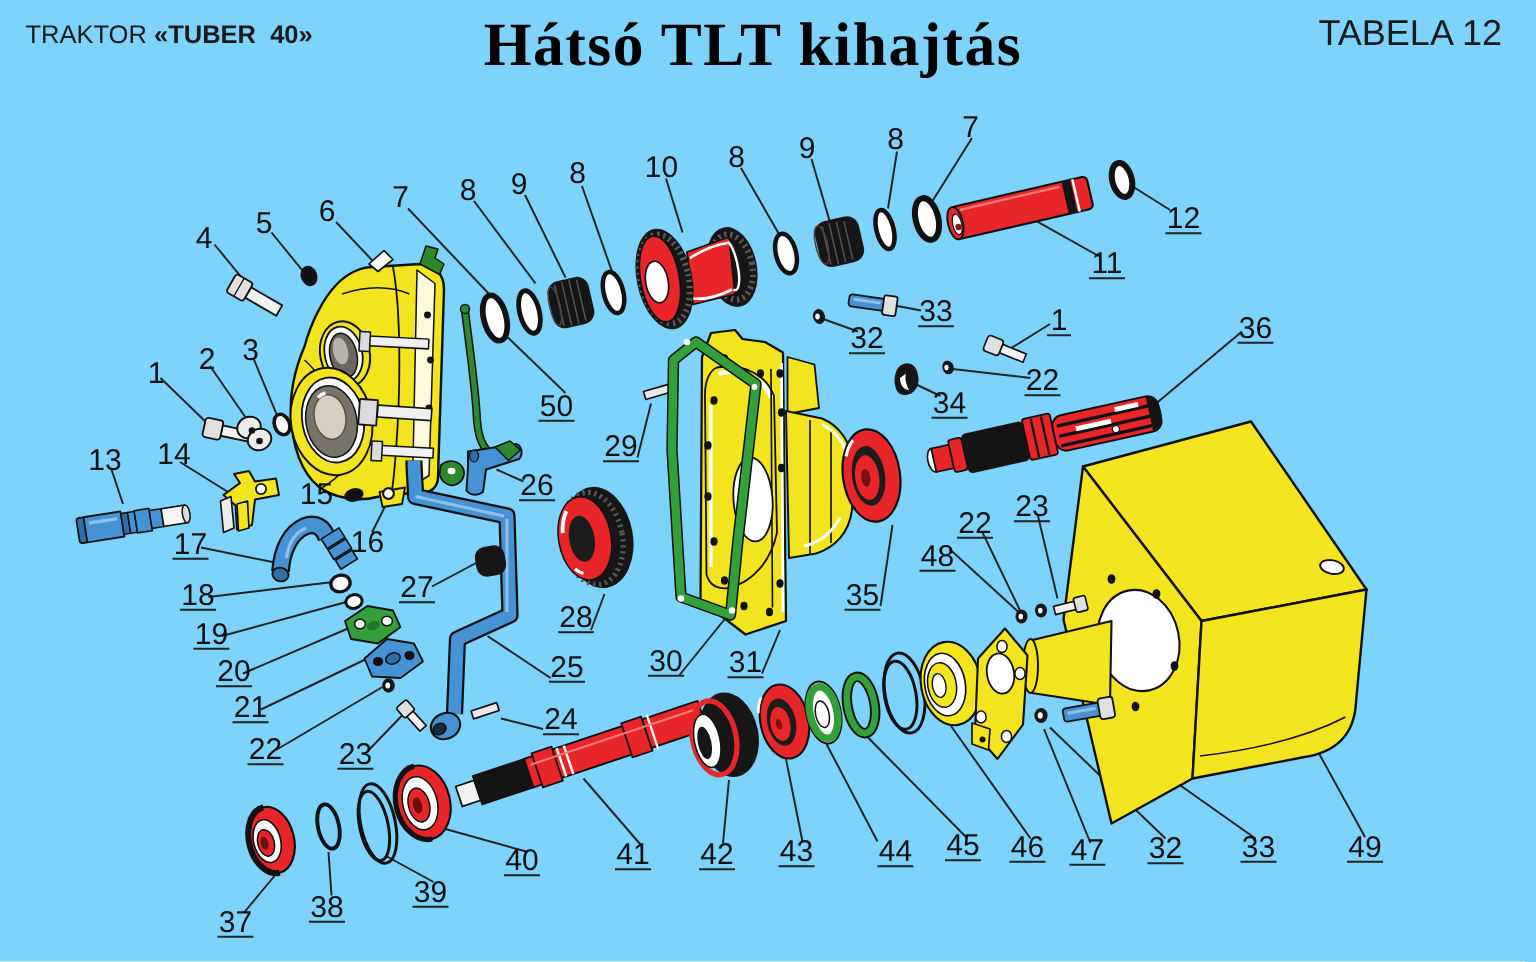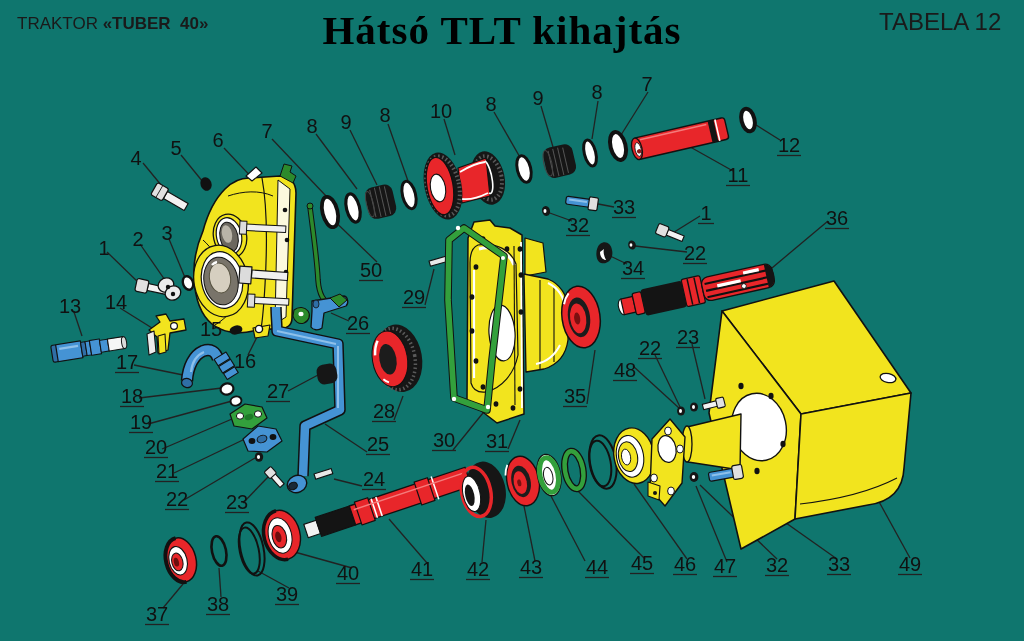--- a/index.html
+++ b/index.html
@@ -1,16 +1,16 @@
 <!DOCTYPE html>
 <html><head>
 <meta charset="utf-8">
 <style>
 html,body{margin:0;padding:0;background:#ffffff;}
-#stage{position:relative;width:1024px;height:641px;background:#0f766e;overflow:hidden;}
+#stage{position:relative;width:1024px;height:641px;background:#7dd3fc;overflow:hidden;}
 svg{position:absolute;top:0;left:0;}
 .num{font-family:"Liberation Sans",sans-serif;font-size:20px;fill:#111;}
 </style>
 </head>
 <body>
 <div id="stage">
 <svg width="1024" height="641" viewBox="0 0 1024 641">
 
 <text x="17" y="28.5" font-family="Liberation Sans, sans-serif" font-size="17" fill="#1a1a1a">TRAKTOR <tspan font-weight="bold">«TUBER&nbsp;&nbsp;40»</tspan></text>
 <text x="502" y="43.5" text-anchor="middle" font-family="Liberation Serif, serif" font-size="41" font-weight="bold" letter-spacing="1" fill="#000">Hátsó TLT kihajtás</text>

